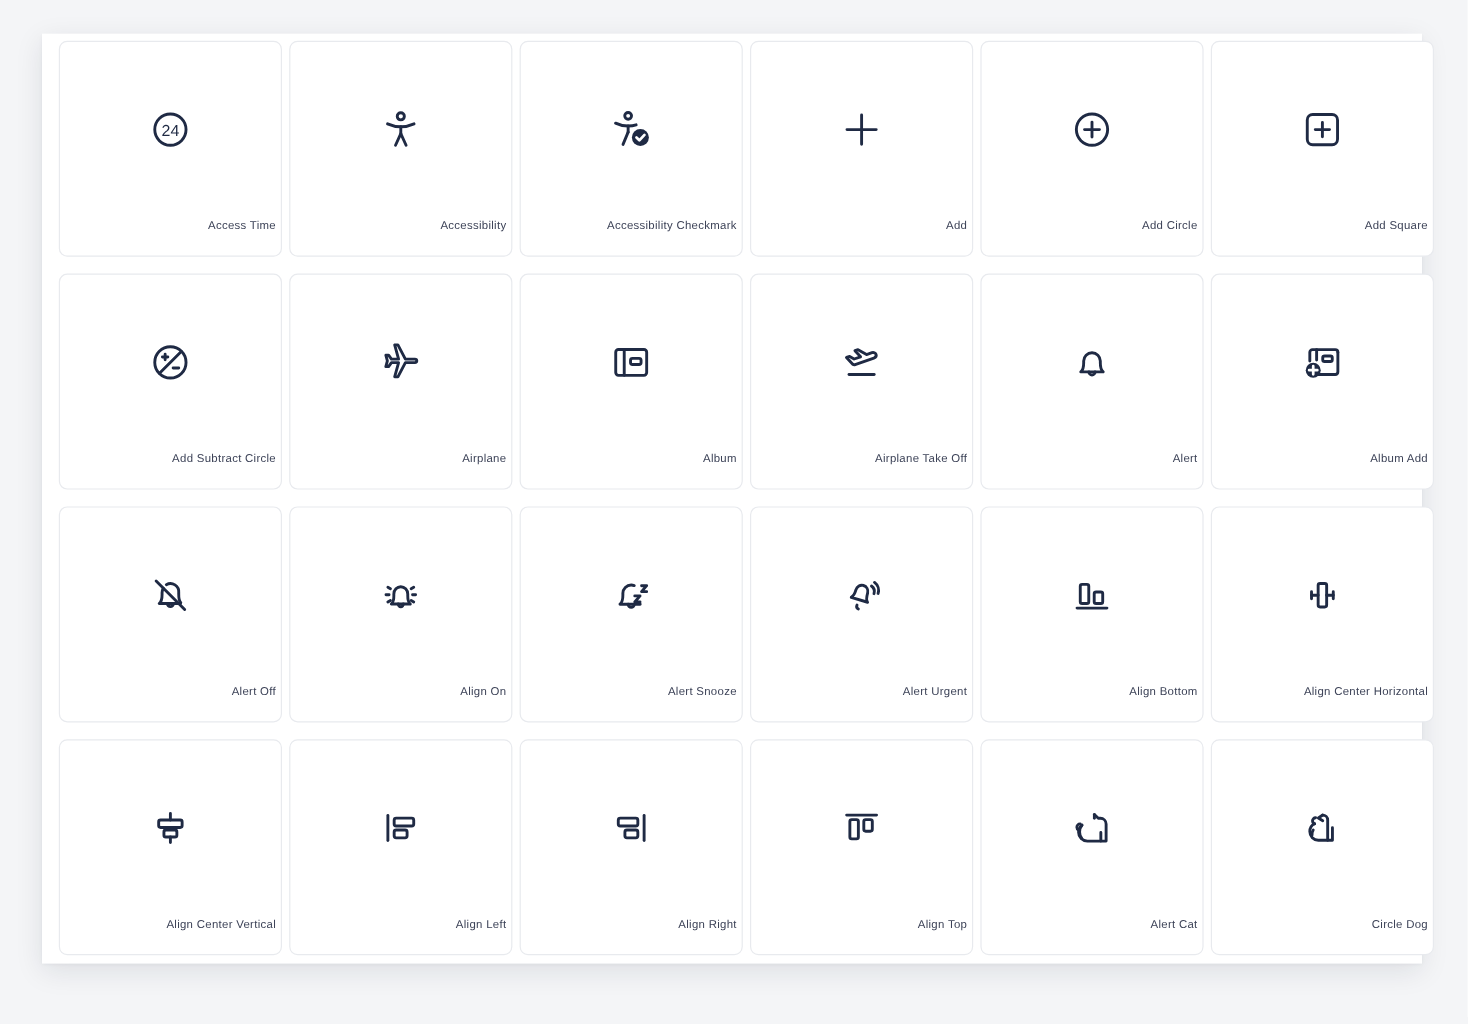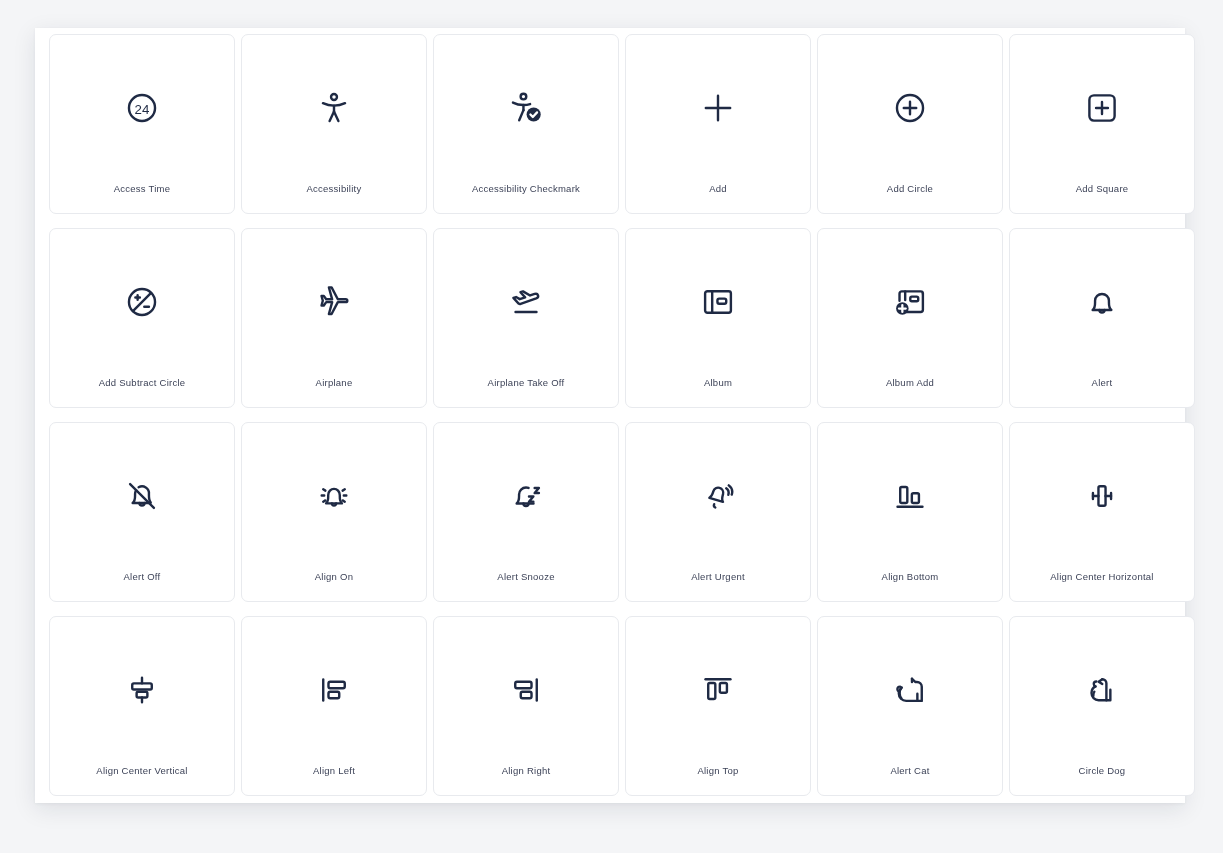--- a/index.html
+++ b/index.html
@@ -65,21 +65,21 @@
     display: block;
     width: 34px;
     height: 34px;
     color: #1f2a44;
   }
   .caption {
     position: absolute;
     left: 4px;
     right: 4px;
     bottom: 18px;
-    text-align: center;
+    text-align: right;
     font-size: 9.5px;
     letter-spacing: 0.25px;
     color: #3c4257;
     font-family: "Liberation Sans", sans-serif;
     line-height: 12px;
     white-space: nowrap;
     overflow: hidden;
     text-overflow: ellipsis;
   }
 </style>
@@ -179,37 +179,48 @@
               <path d="M11.1 2.6c.6 0 1 .5 1 1.1v5.6l8.4 4.4v1.9l-8.4-2.3v4.2l2.4 1.7v1.6l-3.4-.9-3.4.9v-1.6l2.4-1.7v-4.2l-8.4 2.3v-1.9l8.4-4.4V3.7c0-.6.4-1.1 1-1.1z" fill="none" stroke="currentColor" stroke-width="1.7" stroke-linecap="round" stroke-linejoin="round" transform="rotate(90 12 12)"></path>
             </svg>
           </div>
           <div class="caption">Airplane</div>
         </div>
       </div>
       <div class="cell">
         <div class="card">
           <div class="icon-wrap">
             <svg viewBox="0 0 24 24" xmlns="http://www.w3.org/2000/svg">
-              <path d="M3.1 9.1l1.9-.6 2.6 1.5 3.8-1.3-3.3-3.6 1.8-.6 5 2.9 3.2-1.1c1-.3 2.1.1 2.4 1 .3.9-.3 1.8-1.3 2.2l-11 3.8c-.5.2-1 .1-1.4-.2L3.1 9.1z" fill="none" stroke="currentColor" stroke-width="1.7" stroke-linecap="round" stroke-linejoin="round"></path>
-              <path d="M4.6 19.1h14.8" fill="none" stroke="currentColor" stroke-width="1.7" stroke-linecap="round" stroke-linejoin="round"></path>
-            </svg>
-          </div>
-          <div class="caption">Airplane Take Off</div>
-        </div>
-      </div>
-      <div class="cell">
-        <div class="card">
-          <div class="icon-wrap">
-            <svg viewBox="0 0 24 24" xmlns="http://www.w3.org/2000/svg">
               <rect x="2.9" y="4.4" width="18.2" height="15.2" rx="1.6" fill="none" stroke="currentColor" stroke-width="1.7" stroke-linecap="round" stroke-linejoin="round"></rect>
               <path d="M7.9 4.4v15.2" fill="none" stroke="currentColor" stroke-width="1.7" stroke-linecap="round" stroke-linejoin="round"></path>
               <rect x="11.6" y="9.6" width="6.2" height="3.6" rx="1.2" fill="none" stroke="currentColor" stroke-width="1.7" stroke-linecap="round" stroke-linejoin="round"></rect>
             </svg>
           </div>
           <div class="caption">Album</div>
+        </div>
+      </div>
+      <div class="cell">
+        <div class="card">
+          <div class="icon-wrap">
+            <svg viewBox="0 0 24 24" xmlns="http://www.w3.org/2000/svg">
+              <path d="M3.1 9.1l1.9-.6 2.6 1.5 3.8-1.3-3.3-3.6 1.8-.6 5 2.9 3.2-1.1c1-.3 2.1.1 2.4 1 .3.9-.3 1.8-1.3 2.2l-11 3.8c-.5.2-1 .1-1.4-.2L3.1 9.1z" fill="none" stroke="currentColor" stroke-width="1.7" stroke-linecap="round" stroke-linejoin="round"></path>
+              <path d="M4.6 19.1h14.8" fill="none" stroke="currentColor" stroke-width="1.7" stroke-linecap="round" stroke-linejoin="round"></path>
+            </svg>
+          </div>
+          <div class="caption">Airplane Take Off</div>
+        </div>
+      </div>
+      <div class="cell">
+        <div class="card">
+          <div class="icon-wrap">
+            <svg viewBox="0 0 24 24" xmlns="http://www.w3.org/2000/svg">
+              <path d="M18.6 17.6H5.4c2-1.6 1.7-3.8 1.7-6.4 0-2.7 2.2-4.9 4.9-4.9s4.9 2.2 4.9 4.9c0 2.6-.3 4.8 1.7 6.4z" fill="none" stroke="currentColor" stroke-width="1.7" stroke-linecap="round" stroke-linejoin="round"></path>
+              <path d="M10.2 17.6c0 1 .8 1.8 1.8 1.8s1.8-.8 1.8-1.8" fill="none" stroke="currentColor" stroke-width="1.7" stroke-linecap="round" stroke-linejoin="round"></path>
+            </svg>
+          </div>
+          <div class="caption">Alert</div>
         </div>
       </div>
       <div class="cell">
         <div class="card">
           <div class="icon-wrap">
             <svg viewBox="0 0 24 24" xmlns="http://www.w3.org/2000/svg">
               <path d="M21.1 6.1v11.4c0 .9-.7 1.6-1.6 1.6H9.6" fill="none" stroke="currentColor" stroke-width="1.7" stroke-linecap="round" stroke-linejoin="round"></path>
               <path d="M4.6 11.2V6.1c0-.9.7-1.6 1.6-1.6h13.3c.9 0 1.6.7 1.6 1.6" fill="none" stroke="currentColor" stroke-width="1.7" stroke-linecap="round" stroke-linejoin="round"></path>
               <path d="M8.6 4.5v6.1" fill="none" stroke="currentColor" stroke-width="1.7" stroke-linecap="round" stroke-linejoin="round"></path>
               <rect x="12.2" y="8.2" width="5.6" height="3.3" rx="1.1" fill="none" stroke="currentColor" stroke-width="1.7" stroke-linecap="round" stroke-linejoin="round"></rect>
@@ -217,31 +228,20 @@
               <path d="M6.6 14.2v4.8M4.2 16.6h4.8" fill="none" stroke="#ffffff" stroke-width="1.6" stroke-linecap="round"></path>
             </svg>
           </div>
           <div class="caption">Album Add</div>
         </div>
       </div>
       <div class="cell">
         <div class="card">
           <div class="icon-wrap">
             <svg viewBox="0 0 24 24" xmlns="http://www.w3.org/2000/svg">
-              <path d="M18.6 17.6H5.4c2-1.6 1.7-3.8 1.7-6.4 0-2.7 2.2-4.9 4.9-4.9s4.9 2.2 4.9 4.9c0 2.6-.3 4.8 1.7 6.4z" fill="none" stroke="currentColor" stroke-width="1.7" stroke-linecap="round" stroke-linejoin="round"></path>
-              <path d="M10.2 17.6c0 1 .8 1.8 1.8 1.8s1.8-.8 1.8-1.8" fill="none" stroke="currentColor" stroke-width="1.7" stroke-linecap="round" stroke-linejoin="round"></path>
-            </svg>
-          </div>
-          <div class="caption">Alert</div>
-        </div>
-      </div>
-      <div class="cell">
-        <div class="card">
-          <div class="icon-wrap">
-            <svg viewBox="0 0 24 24" xmlns="http://www.w3.org/2000/svg">
               <path d="M17.9 16.9H5.4c2-1.6 1.7-3.8 1.7-6.4 0-.9.3-1.8.7-2.6" fill="none" stroke="currentColor" stroke-width="1.7" stroke-linecap="round" stroke-linejoin="round"></path>
               <path d="M9.6 5.8a4.9 4.9 0 0 1 7.3 4.7c0 2.3-.2 4.3 1.2 5.9" fill="none" stroke="currentColor" stroke-width="1.7" stroke-linecap="round" stroke-linejoin="round"></path>
               <path d="M10.2 16.9c0 1 .8 1.8 1.8 1.8s1.8-.8 1.8-1.8" fill="none" stroke="currentColor" stroke-width="1.7" stroke-linecap="round" stroke-linejoin="round"></path>
               <path d="M3.6 3.6l16.8 16.8" fill="none" stroke="currentColor" stroke-width="1.7" stroke-linecap="round" stroke-linejoin="round"></path>
             </svg>
           </div>
           <div class="caption">Alert Off</div>
         </div>
       </div>
       <div class="cell">

